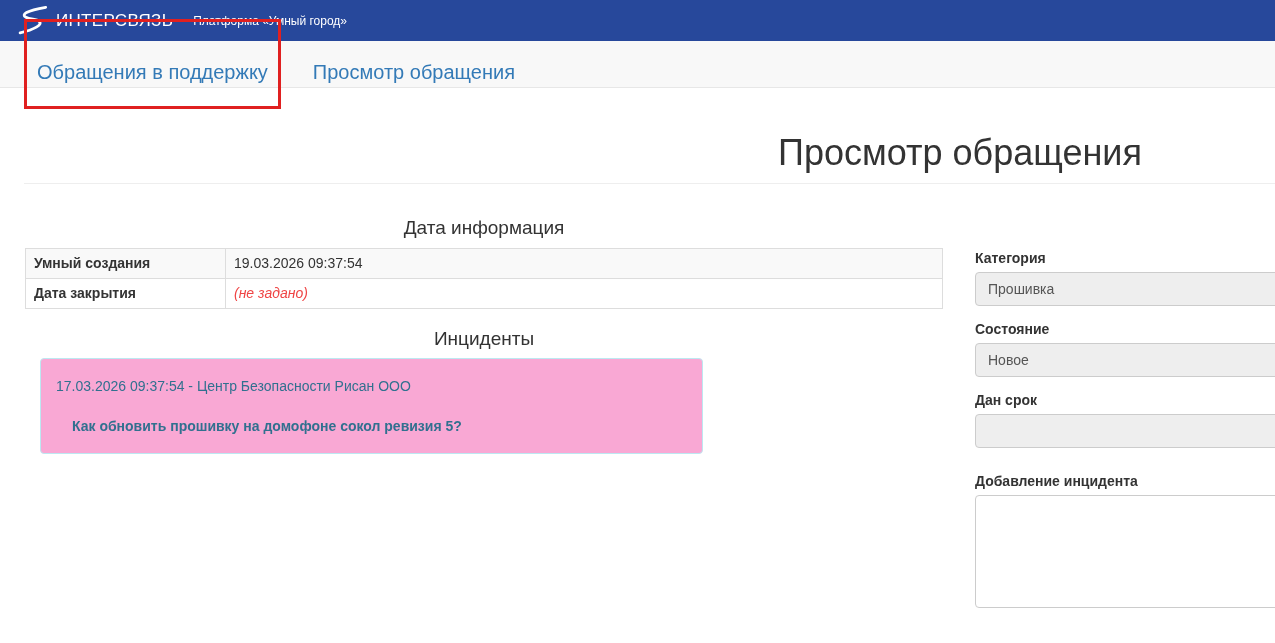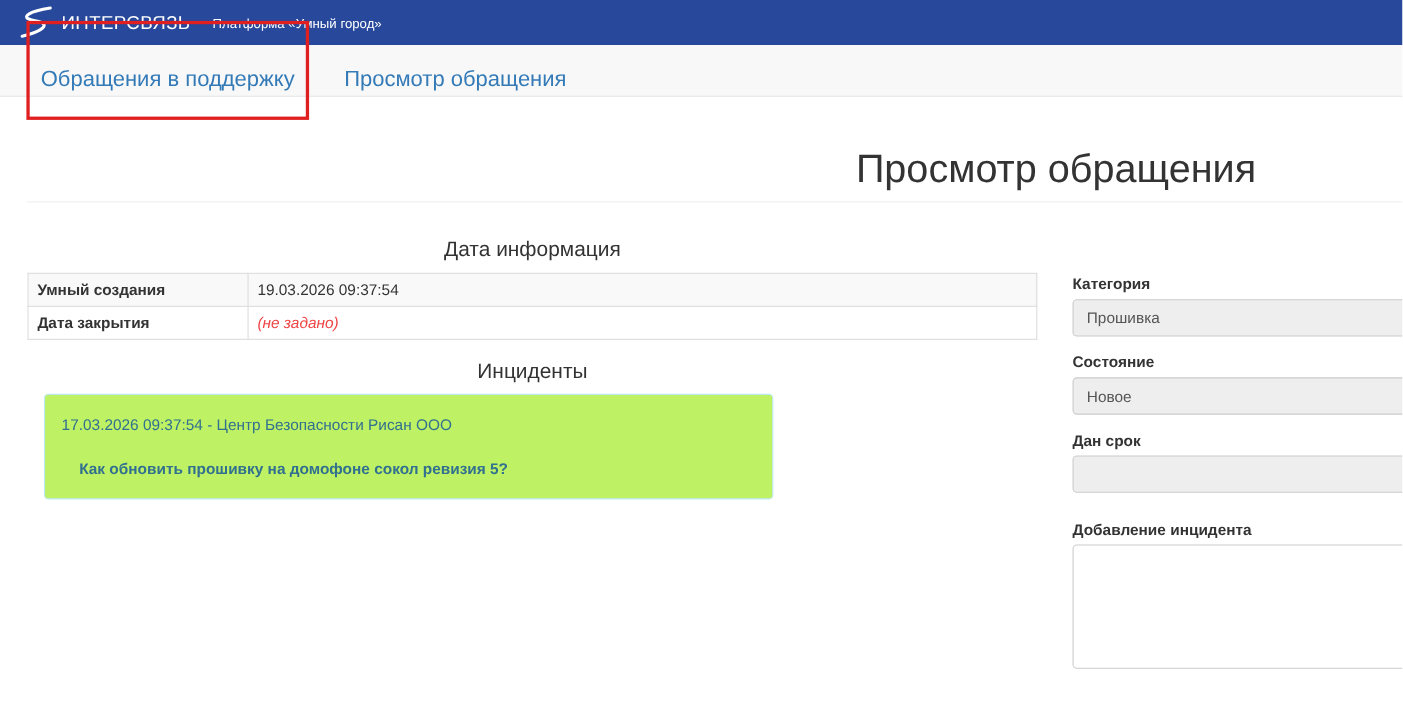--- a/index.html
+++ b/index.html
@@ -31,21 +31,21 @@
 
   .section-title { font-size: 19px; font-weight: normal; color: #333; text-align: center; margin: 33px 0 9px; }
   .section-title.incidents { margin: 19px 0 8px; }
 
   table.info-table { width: 100%; border-collapse: collapse; font-size: 14px; color: #333; }
   .info-table td { border: 1px solid #ddd; padding: 6px 8px; line-height: 17px; }
   .info-table td.label-cell { font-weight: bold; width: 200px; }
   .info-table tr:nth-child(odd) { background: #f9f9f9; }
   .empty-value { color: #ef4444; font-style: italic; }
 
-  .incident-card { margin-left: 15px; width: 663px; background: #bef264; border: 1px solid #bce8f1; border-radius: 4px; padding: 13px 15px; color: #31708f; font-size: 14px; }
+  .incident-card { margin-left: 15px; width: 663px; background: #f9a8d4; border: 1px solid #bce8f1; border-radius: 4px; padding: 13px 15px; color: #31708f; font-size: 14px; }
   .incident-meta { margin: 6px 0 24px; }
   .incident-text { font-weight: bold; margin: 0 16px 6px; }
 
   .form-group { margin-bottom: 15px; }
   .form-label { display: block; font-weight: bold; font-size: 14px; color: #333; margin-bottom: 6px; }
   .form-control { display: block; width: 100%; height: 34px; padding: 6px 12px; font-size: 14px; color: #555;
                   background: #fff; border: 1px solid #ccc; border-radius: 4px; font-family: inherit; }
   .form-control[disabled] { background: #eee; }
   textarea.form-control { height: 113px; resize: none; }
   .add-incident-group { margin-top: 25px; }

